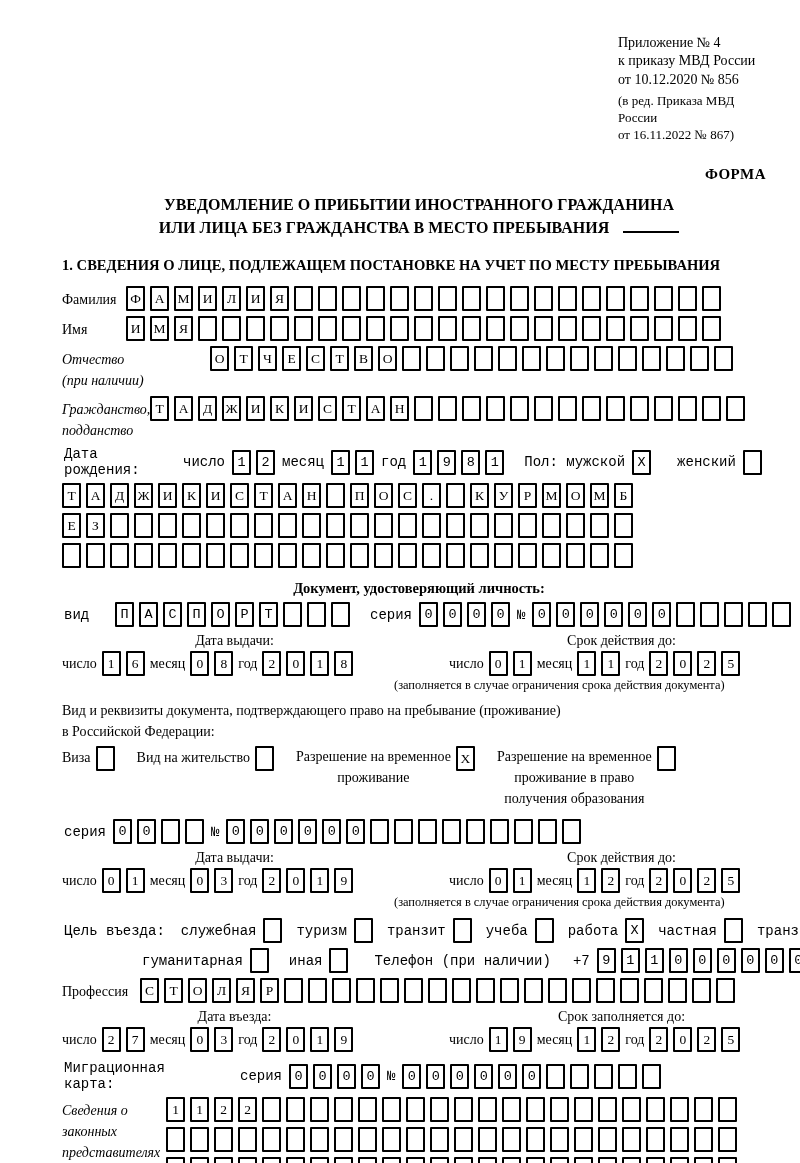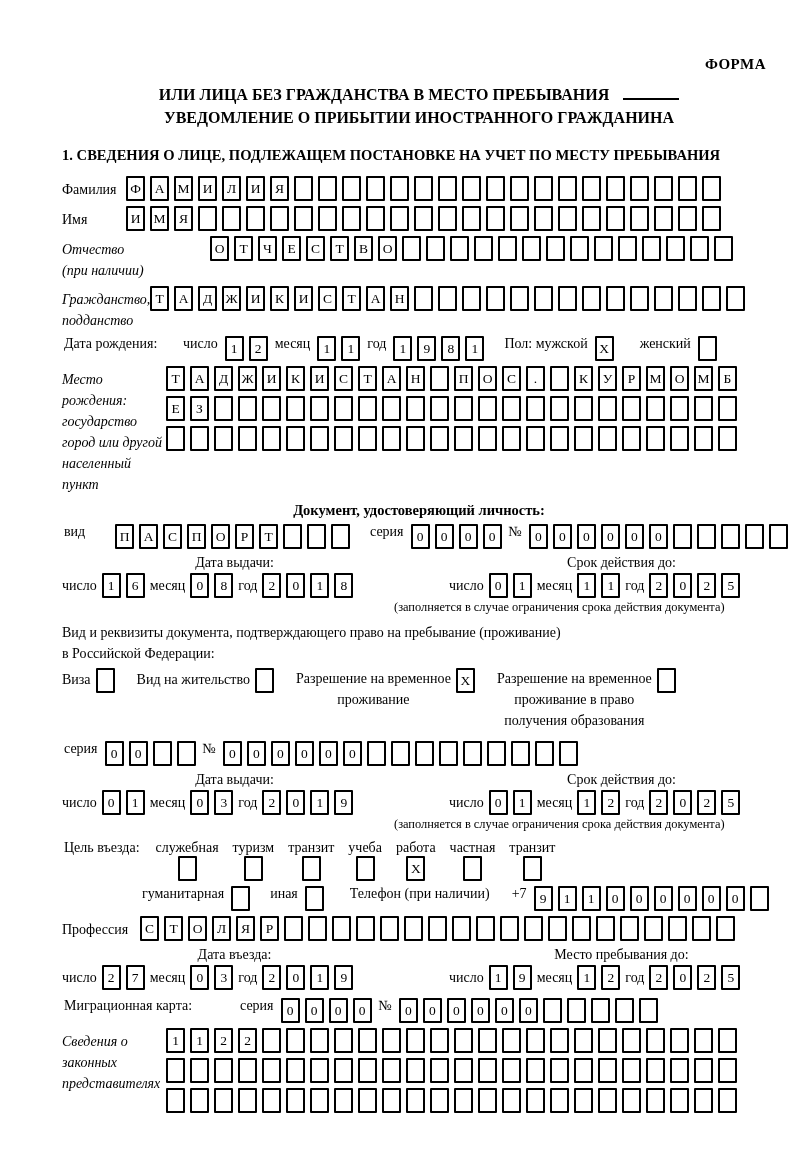--- a/index.html
+++ b/index.html
@@ -22,56 +22,63 @@
   .cells{display:flex;gap:5px;flex:none;}
   .cell{
     flex:none;width:19px;height:25px;border:2px solid #000;box-sizing:border-box;
     display:flex;align-items:center;justify-content:center;
     font-size:13.5px;background:#fff;border-radius:1px;
   }
   .stack>.cells{margin-bottom:5px;}
   .w64{width:64px;} .w148{width:148px;} .w88{width:88px;} .w104{width:104px;}
   .w44{width:44px;} .w110{width:110px;} .w142{width:142px;} .w78{width:78px;}
 
-  .inl{display:flex;gap:5px;font-size:14px;}
+  .inl{display:flex;align-items:center;gap:5px;font-size:14px;font-family:Liberation Mono, monospace;}
   .inl .t{padding:0 2px;flex:none;}
   .gap8{width:8px;flex:none;} .gap14{width:14px;flex:none;} .gap20{width:20px;flex:none;}
 
   .center-bold{text-align:center;font-weight:bold;font-size:14.5px;margin-top:7px;}
 
   .daterow{display:flex;margin-top:6px;}
   .dcol{width:345px;flex:none;}
   .dcol.right{margin-left:42px;}
   .dhead{text-align:center;font-size:14px;margin-bottom:2px;}
   .dgroup{display:flex;align-items:center;gap:5px;font-size:14px;}
   .note-right{font-size:12.4px;margin-top:2px;margin-left:332px;}
 
   .plain{font-size:14px;margin-top:7px;line-height:1.5;}
   .visarow{display:flex;align-items:flex-start;margin-top:4px;font-size:14px;}
   .vitem{display:flex;align-items:flex-start;gap:5px;}
   .vitem .vl{padding-top:4px;}
   .vlabel{text-align:center;line-height:1.5;}
   .visarow .vitem + .vitem{margin-left:22px;}
 
-  .pitem{display:flex;align-items:center;margin-left:9px;flex-direction:column;}
+  .pitem{display:flex;align-items:center;gap:7px;margin-left:9px;}
   .mt12{margin-top:12px;} .mt10{margin-top:10px;} .mt8{margin-top:8px;}
 </style>
 </head>
 <body>
 
 <div class="page">
 
+  <div class="annex">
+    <div>Приложение № 4</div>
+    <div>к приказу МВД России</div>
+    <div>от 10.12.2020 № 856</div>
+    <div class="annex-note first">(в ред. Приказа МВД России</div>
+    <div class="annex-note">от 16.11.2022 № 867)</div>
+  </div>
 
   <div class="forma">ФОРМА</div>
 
   <div class="title">
+    <div>УВЕДОМЛЕНИЕ О ПРИБЫТИИ ИНОСТРАННОГО ГРАЖДАНИНА</div>
     <div>
       <span>ИЛИ ЛИЦА БЕЗ ГРАЖДАНСТВА В МЕСТО ПРЕБЫВАНИЯ</span><span class="uline"></span>
     </div>
-    <div>УВЕДОМЛЕНИЕ О ПРИБЫТИИ ИНОСТРАННОГО ГРАЖДАНИНА</div>
   </div>
 
   <div class="section">1. СВЕДЕНИЯ О ЛИЦЕ, ПОДЛЕЖАЩЕМ ПОСТАНОВКЕ НА УЧЕТ ПО МЕСТУ ПРЕБЫВАНИЯ</div>
 
   <div class="row mt12">
     <span class="lbl w64">Фамилия</span>
     <span class="cells">
         <span class="cell">Ф</span>
         <span class="cell">А</span>
         <span class="cell">М</span>
@@ -223,26 +230,20 @@
         </span>
       <span class="gap14"></span>
       <span class="t">женский</span>
       <span class="cells">
           <span class="cell"></span>
         </span>
     </div>
   </div>
 
   <div class="row">
-    <span class="lblblock w104">
-      <div>Место рождения:</div>
-      <div>государство</div>
-      <div>город или другой</div>
-      <div>населенный пункт</div>
-    </span>
     <div class="stack">
       <span class="cells">
           <span class="cell">Т</span>
           <span class="cell">А</span>
           <span class="cell">Д</span>
           <span class="cell">Ж</span>
           <span class="cell">И</span>
           <span class="cell">К</span>
           <span class="cell">И</span>
           <span class="cell">С</span>
@@ -651,21 +652,21 @@
         <span>год</span>
         <span class="cells">
             <span class="cell">2</span>
             <span class="cell">0</span>
             <span class="cell">1</span>
             <span class="cell">9</span>
           </span>
       </div>
     </div>
     <div class="dcol right">
-      <div class="dhead">Место пребывания до:</div>
+      <div class="dhead">Срок заполняется до:</div>
       <div class="dgroup">
         <span>число</span>
         <span class="cells">
             <span class="cell">1</span>
             <span class="cell">9</span>
           </span>
         <span>месяц</span>
         <span class="cells">
             <span class="cell">1</span>
             <span class="cell">2</span>

